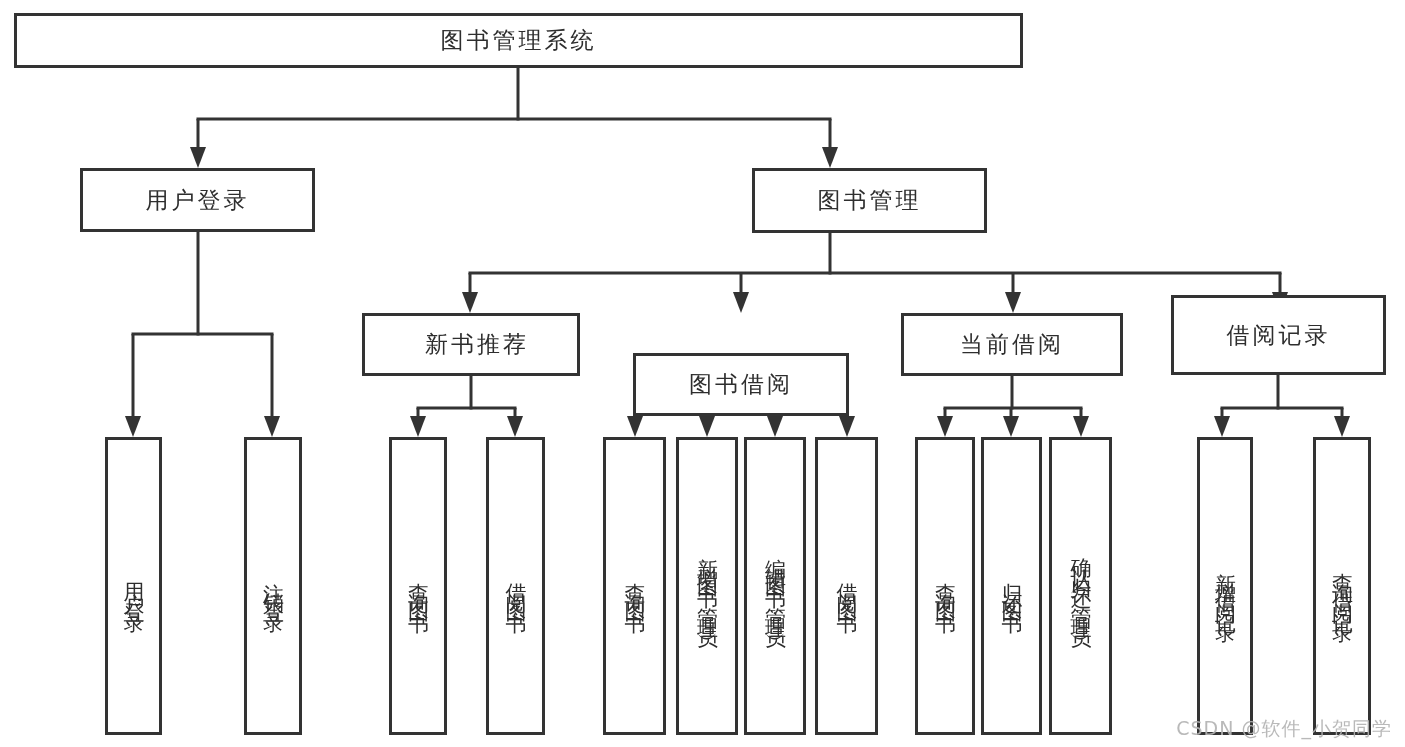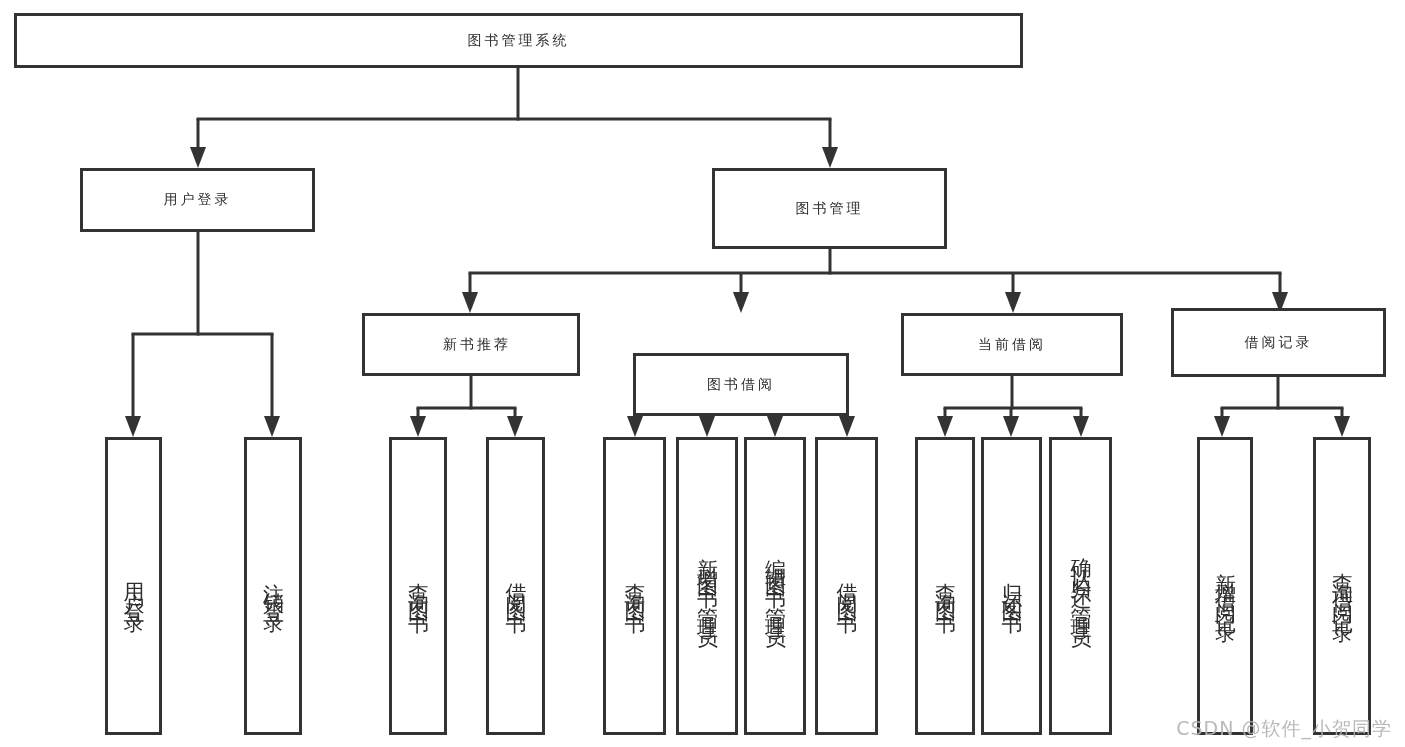--- a/index.html
+++ b/index.html
@@ -25,21 +25,21 @@
     position: absolute;
     box-sizing: border-box;
     border: 3px solid #333333;
     background: #ffffff;
     display: flex;
     align-items: center;
     justify-content: center;
     z-index: 2;
   }
   .nodebox .hlabel {
-    font-size: 14px;
+    font-size: 23px;
     letter-spacing: 3px;
     color: #2e2e2e;
     white-space: nowrap;
   }
   .leaf {
     position: absolute;
     box-sizing: border-box;
     border: 3px solid #333333;
     background: #ffffff;
     top: 437px;
@@ -142,34 +142,34 @@
     </g>
   </svg>
 
   <div class="nodebox" style="left:14px; top:13px; width:1009px; height:55px;">
     <span class="hlabel">图书管理系统</span>
   </div>
 
   <div class="nodebox" style="left:80px; top:168px; width:235px; height:64px;">
     <span class="hlabel">用户登录</span>
   </div>
-  <div class="nodebox" style="left:712px; top:168px; width:235px; height:81px;">
+  <div class="nodebox" style="left:752px; top:168px; width:235px; height:65px;">
     <span class="hlabel">图书管理</span>
   </div>
 
   <div class="nodebox" style="left:362px; top:313px; width:218px; height:63px;padding-left:12px;">
     <span class="hlabel">新书推荐</span>
   </div>
   <div class="nodebox" style="left:633px; top:313px; width:216px; height:63px;margin-top:40px;">
     <span class="hlabel">图书借阅</span>
   </div>
   <div class="nodebox" style="left:901px; top:313px; width:222px; height:63px;">
     <span class="hlabel">当前借阅</span>
   </div>
-  <div class="nodebox" style="left:1171px; top:308px; width:215px; height:69px;">
+  <div class="nodebox" style="left:1171px; top:295px; width:215px; height:80px;">
     <span class="hlabel">借阅记录</span>
   </div>
 
   <div class="leaf" style="left:105px; width:57px;">
     <span class="vlabel">用户登录</span>
   </div>
   <div class="leaf" style="left:244px; width:58px;">
     <span class="vlabel">注销登录</span>
   </div>
 

